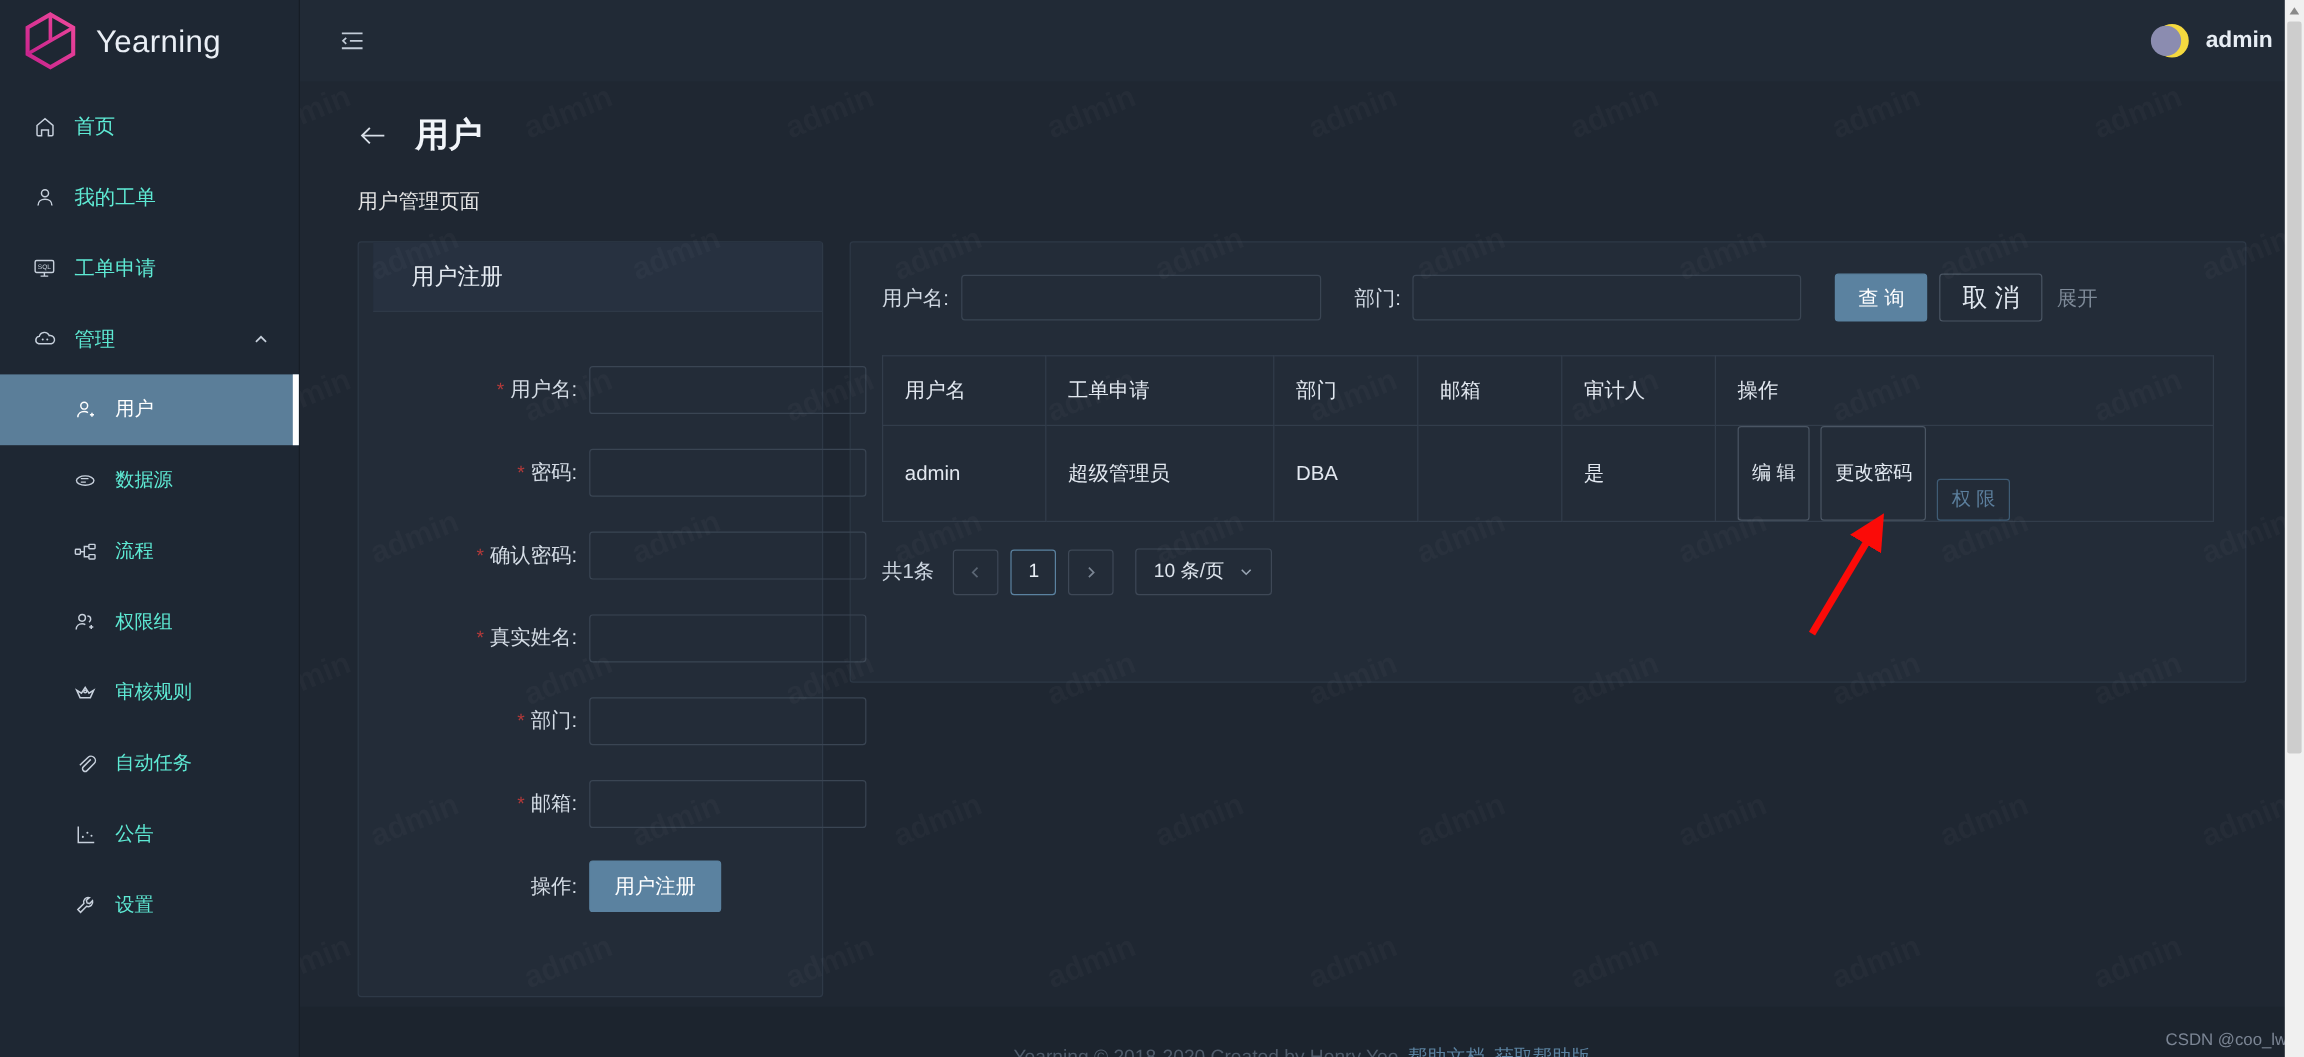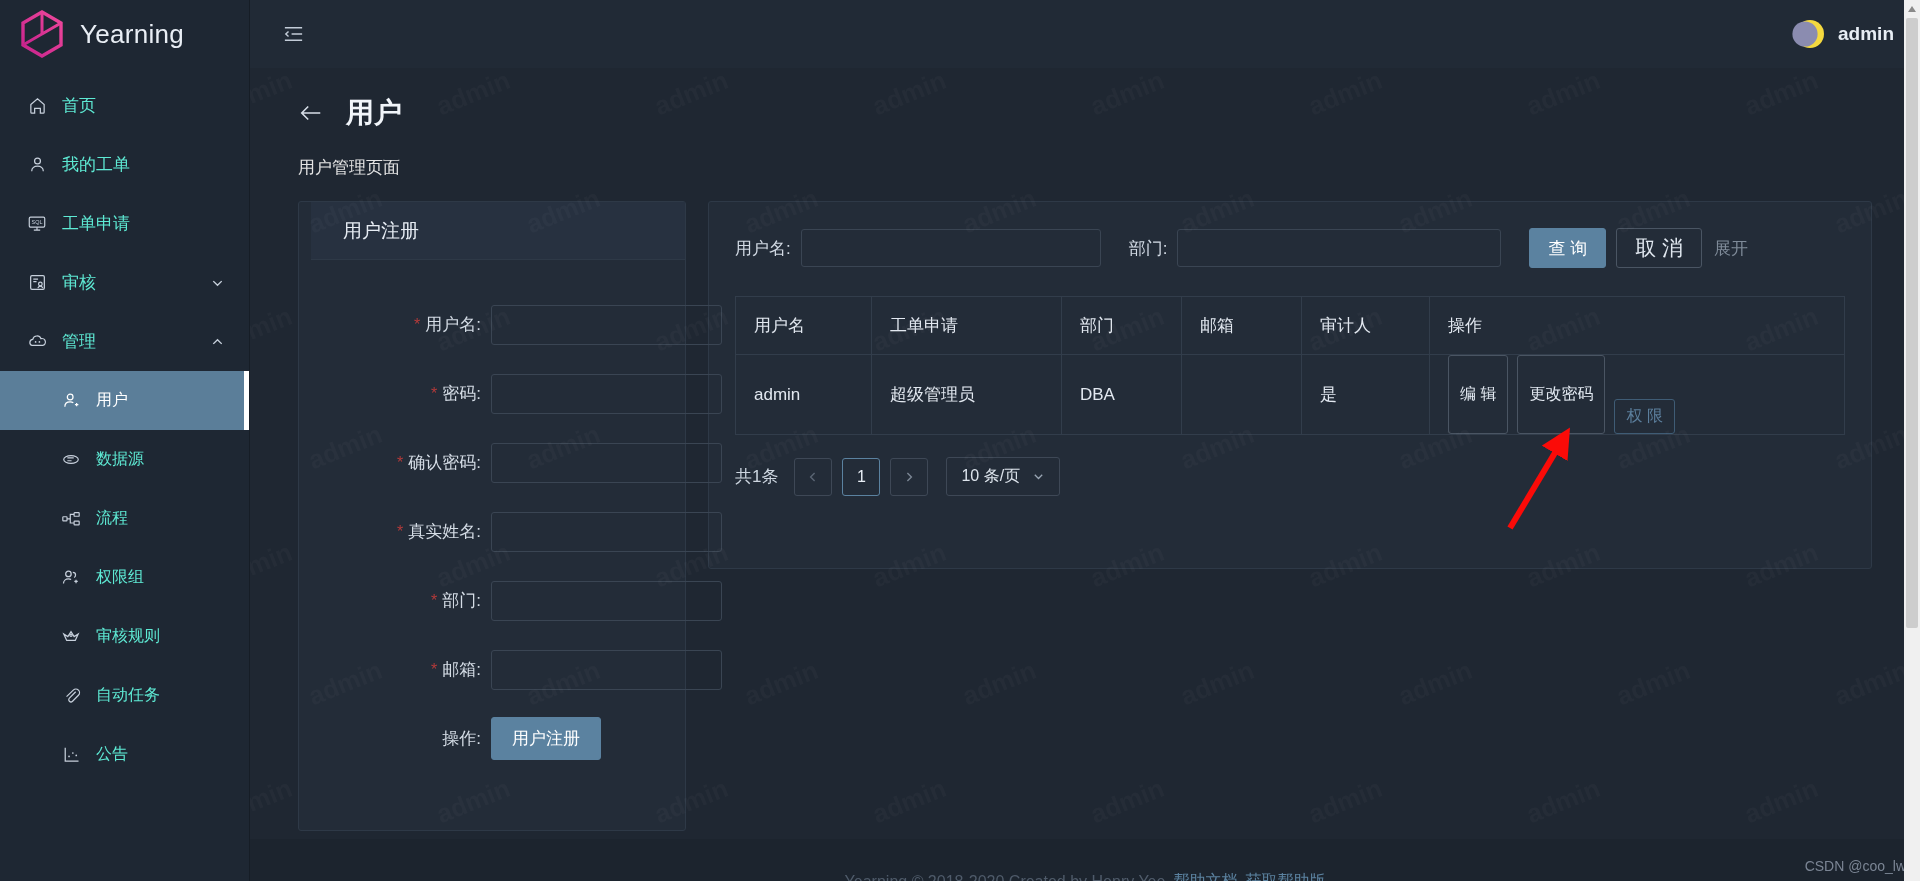--- a/index.html
+++ b/index.html
@@ -287,36 +287,20 @@
         <span class="ico">
           <svg width="20" height="19" viewBox="0 0 22 20" fill="none" stroke="#c7d0dc" stroke-width="1.3">
             <rect x="2.5" y="3" width="17" height="11" rx="1.4"></rect>
               <path d="M7.5 17.3h7M11 14v3.3"></path>
             <text x="11" y="11" font-size="6" fill="#c7d0dc" stroke="none" text-anchor="middle" font-family="Liberation Sans">SQL</text>
           </svg>
         </span>
         <span>工单申请</span>
       </div>
 
-      <div class="nav-item">
-        <span class="ico">
-          <svg width="19" height="19" viewBox="0 0 20 20" fill="none" stroke="#c7d0dc" stroke-width="1.3">
-            <rect x="2.8" y="2.8" width="14.4" height="14.4" rx="1.4"></rect>
-            <path d="M5.6 6.4h5M5.6 9.2h3.4"></path>
-              <circle cx="13" cy="11.6" r="1.9"></circle>
-              <path d="M10.4 16c.4-1.5 1.4-2.3 2.6-2.3s2.2.8 2.6 2.3"></path>
-          </svg>
-        </span>
-        <span>审核</span>
-        <span class="chev">
-          <svg width="15" height="15" viewBox="0 0 16 16" fill="none" stroke="#c7d0dc" stroke-width="1.5">
-              <path d="M3.5 6l4.5 4.5L12.5 6"></path>
-            </svg>
-        </span>
-      </div>
 
       <div class="nav-item">
         <span class="ico">
           <svg width="21" height="19" viewBox="0 0 22 20" fill="none" stroke="#c7d0dc" stroke-width="1.3">
             <path d="M5.5 14.2a3.3 3.3 0 0 1 .5-6.5 4.6 4.6 0 0 1 8.7-.7 3.6 3.6 0 0 1 1.8 7.2z"></path>
             <circle cx="9" cy="10.4" r=".9" fill="#c7d0dc" stroke="none"></circle>
               <circle cx="13" cy="10.4" r=".9" fill="#c7d0dc" stroke="none"></circle>
           </svg>
         </span>
         <span>管理</span>
@@ -398,20 +382,28 @@
             <svg width="19" height="19" viewBox="0 0 20 20" fill="none" stroke="#c7d0dc" stroke-width="1.3">
               <path d="M3.4 3v14h14"></path>
                 <circle cx="7.4" cy="12" r=".9" fill="#c7d0dc" stroke="none"></circle>
               <circle cx="11.4" cy="8.4" r=".9" fill="#c7d0dc" stroke="none"></circle>
                 <circle cx="15" cy="11" r=".9" fill="#c7d0dc" stroke="none"></circle>
             </svg>
           </span>
           <span>公告</span>
         </div>
 
+        <div class="nav-item">
+          <span class="ico">
+            <svg width="19" height="19" viewBox="0 0 20 20" fill="none" stroke="#c7d0dc" stroke-width="1.3">
+              <path d="M13.2 3.2a4 4 0 0 0-4.9 5.2L3 13.7l2.4 2.4 5.3-5.3a4 4 0 0 0 5.2-4.9l-2.5 2.5-2.3-.6-.6-2.3z"></path>
+            </svg>
+          </span>
+          <span>设置</span>
+        </div>
 
       </div>
     </div>
   </div>
 
   <div id="topbar">
     <span id="collapse-btn">
       <svg width="23" height="20" viewBox="0 0 24 20" fill="none" stroke="#c3ccd8" stroke-width="1.6">
         <path d="M3 3.5h18M3 16.5h18M10 10h11"></path>
           <path d="M6.8 7.4L4 10l2.8 2.6" stroke-width="1.5"></path>

